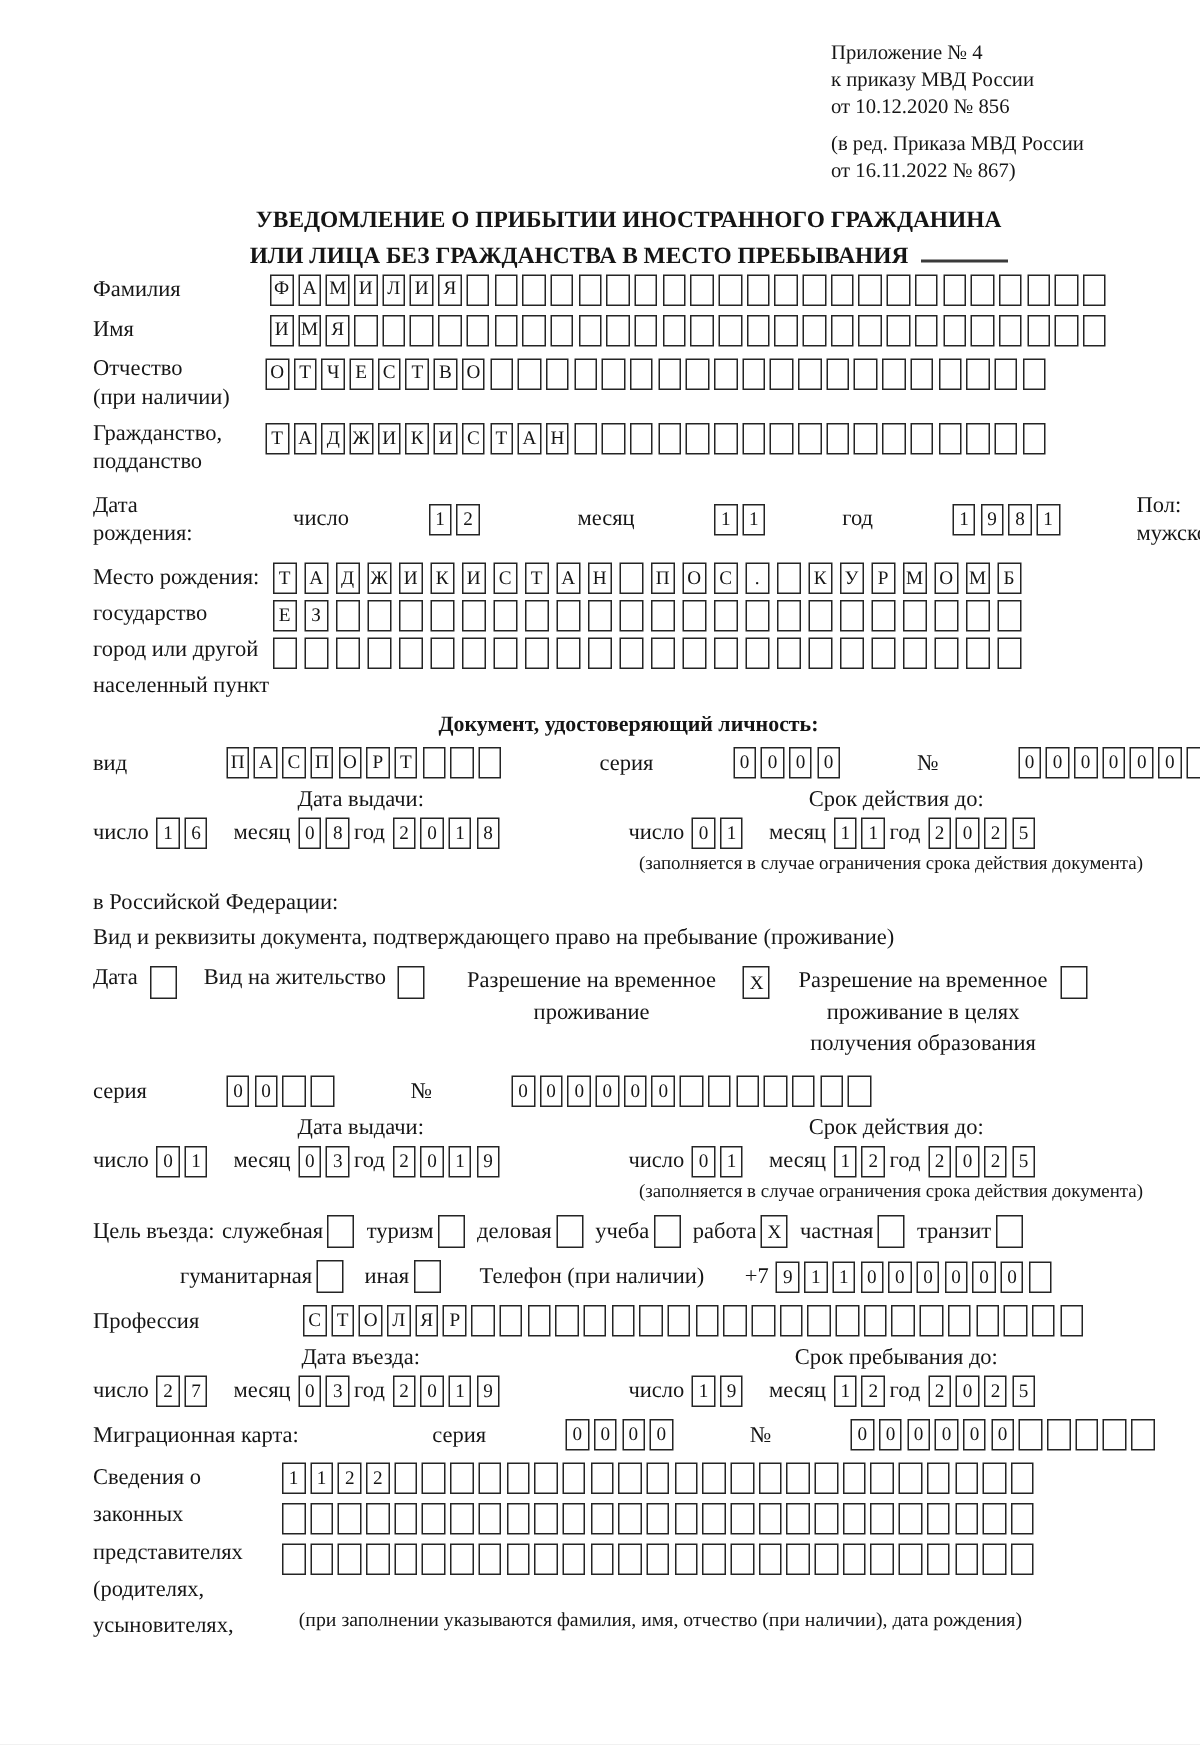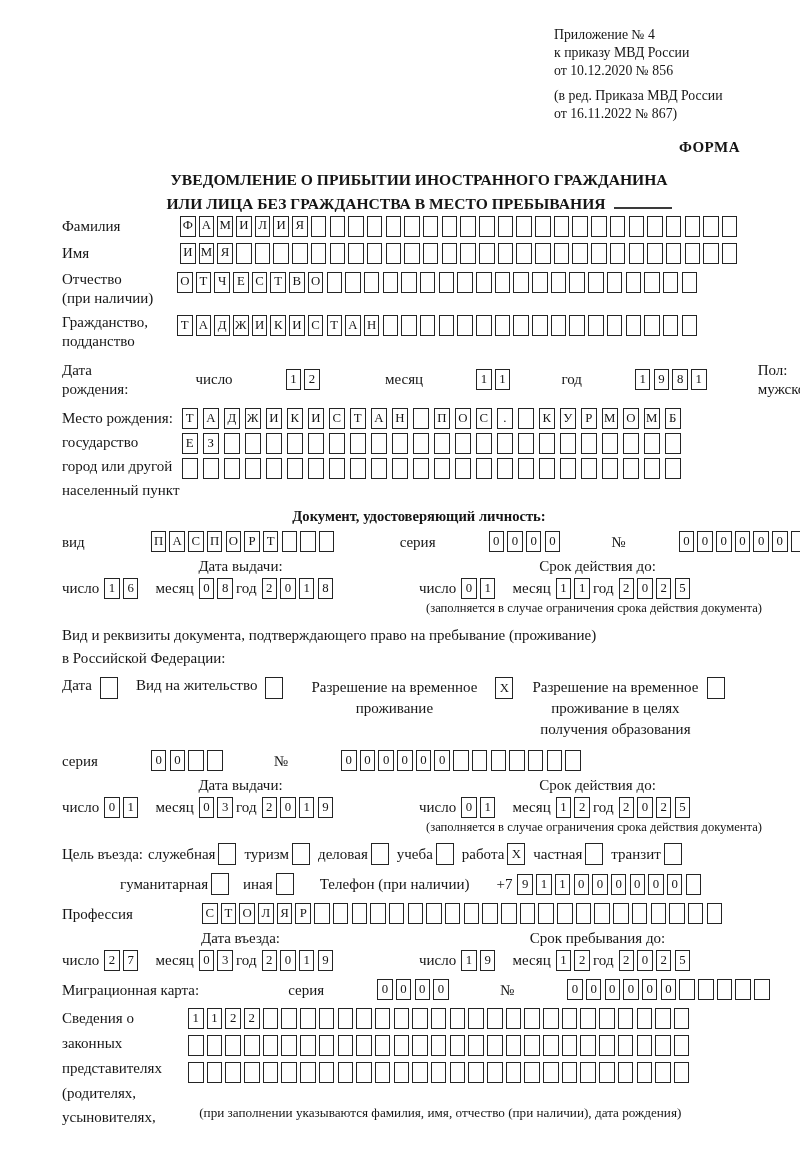--- a/index.html
+++ b/index.html
@@ -56,21 +56,20 @@
 
   <div class="hdr">
     <div>Приложение № 4</div>
     <div>к приказу МВД России</div>
     <div>от 10.12.2020 № 856</div>
     <div class="hdr-group2">
       <div>(в ред. Приказа МВД России</div>
       <div>от 16.11.2022 № 867)</div>
     </div>
   </div>
-  <div class="forma">ФОРМА</div>
 
   <div class="title">
     <div>УВЕДОМЛЕНИЕ О ПРИБЫТИИ ИНОСТРАННОГО ГРАЖДАНИНА</div>
     <div>
       <span>ИЛИ ЛИЦА БЕЗ ГРАЖДАНСТВА В МЕСТО ПРЕБЫВАНИЯ</span><span class="blank-line"></span>
     </div>
   </div>
 
 
   <div class="row center-v">
@@ -417,22 +416,22 @@
             <span class="cell">0</span>
             <span class="cell">2</span>
             <span class="cell">5</span>
           </span>
       </div>
     </div>
   </div>
   <div class="note">(заполняется в случае ограничения срока действия документа)</div>
 
   <div class="intro">
+    <div>в Российской Федерации:</div>
     <div>Вид и реквизиты документа, подтверждающего право на пребывание (проживание)</div>
-    <div>в Российской Федерации:</div>
   </div>
   <div class="opts-row">
     <span class="opt">
       <span>Дата</span>
       <span class="boxes cb">
           <span class="cell"></span>
         </span>
     </span>
     <span class="opt">
       <span>Вид на жительство</span>

